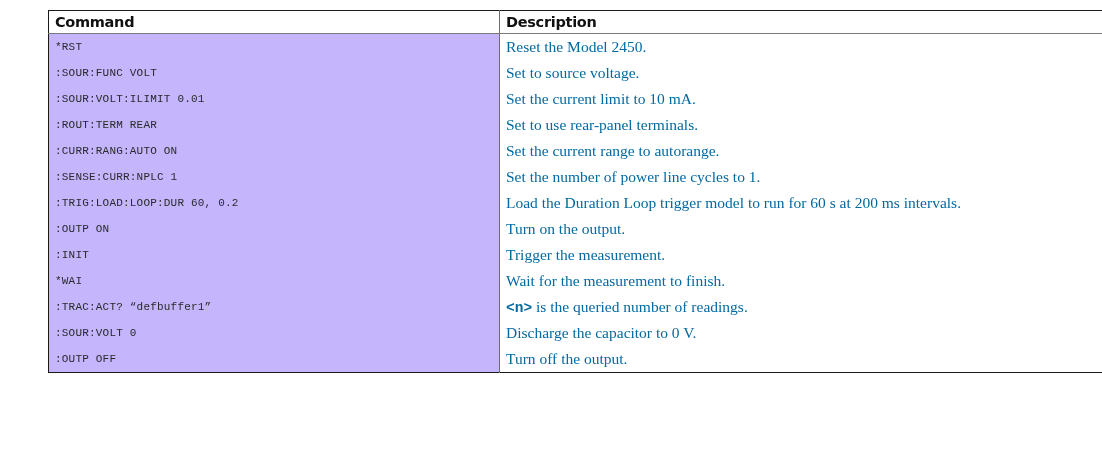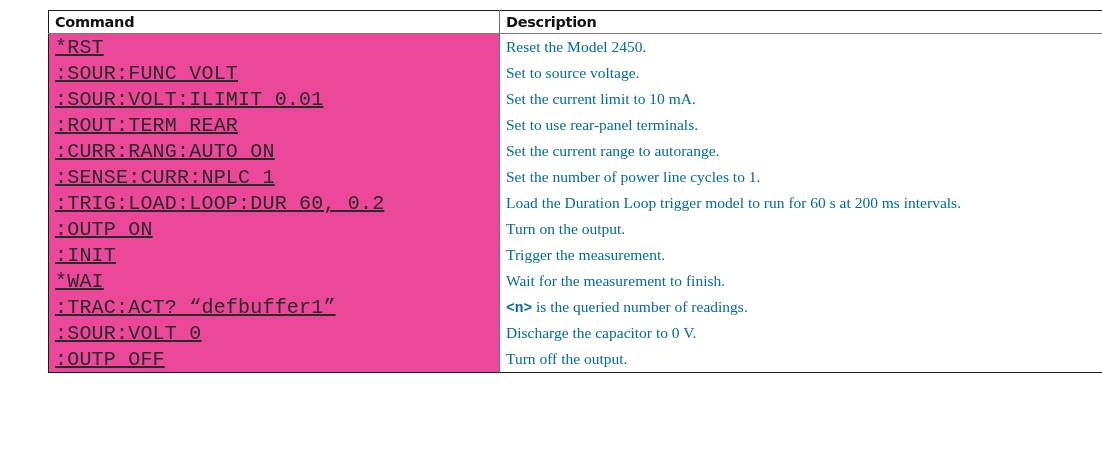--- a/index.html
+++ b/index.html
@@ -42,27 +42,26 @@
       border-right: 1.5px solid #6e6e6e;
     }
     tbody td {
       height: 26px;
       padding: 0 0 0 6px;
       vertical-align: middle;
       white-space: nowrap;
       overflow: hidden;
     }
     tbody td.cmd {
-      background: #ec4899;
+      background: #c4b5fd;
       font-family: "Liberation Mono", "DejaVu Sans Mono", monospace;
-      font-size: 20px;
+      font-size: 11px;
       color: #2a2a2a;
       border-right: 1.5px solid #6e6e6e;
       letter-spacing: 0.2px;
-      text-decoration: underline;
     }
     tbody td.desc {
       background: #ffffff;
       font-family: "Liberation Serif", "DejaVu Serif", serif;
       font-size: 15.5px;
       color: #0369a1;
     }
     tbody td.desc .code {
       font-family: "Liberation Mono", "DejaVu Sans Mono", monospace;
       font-weight: bold;

